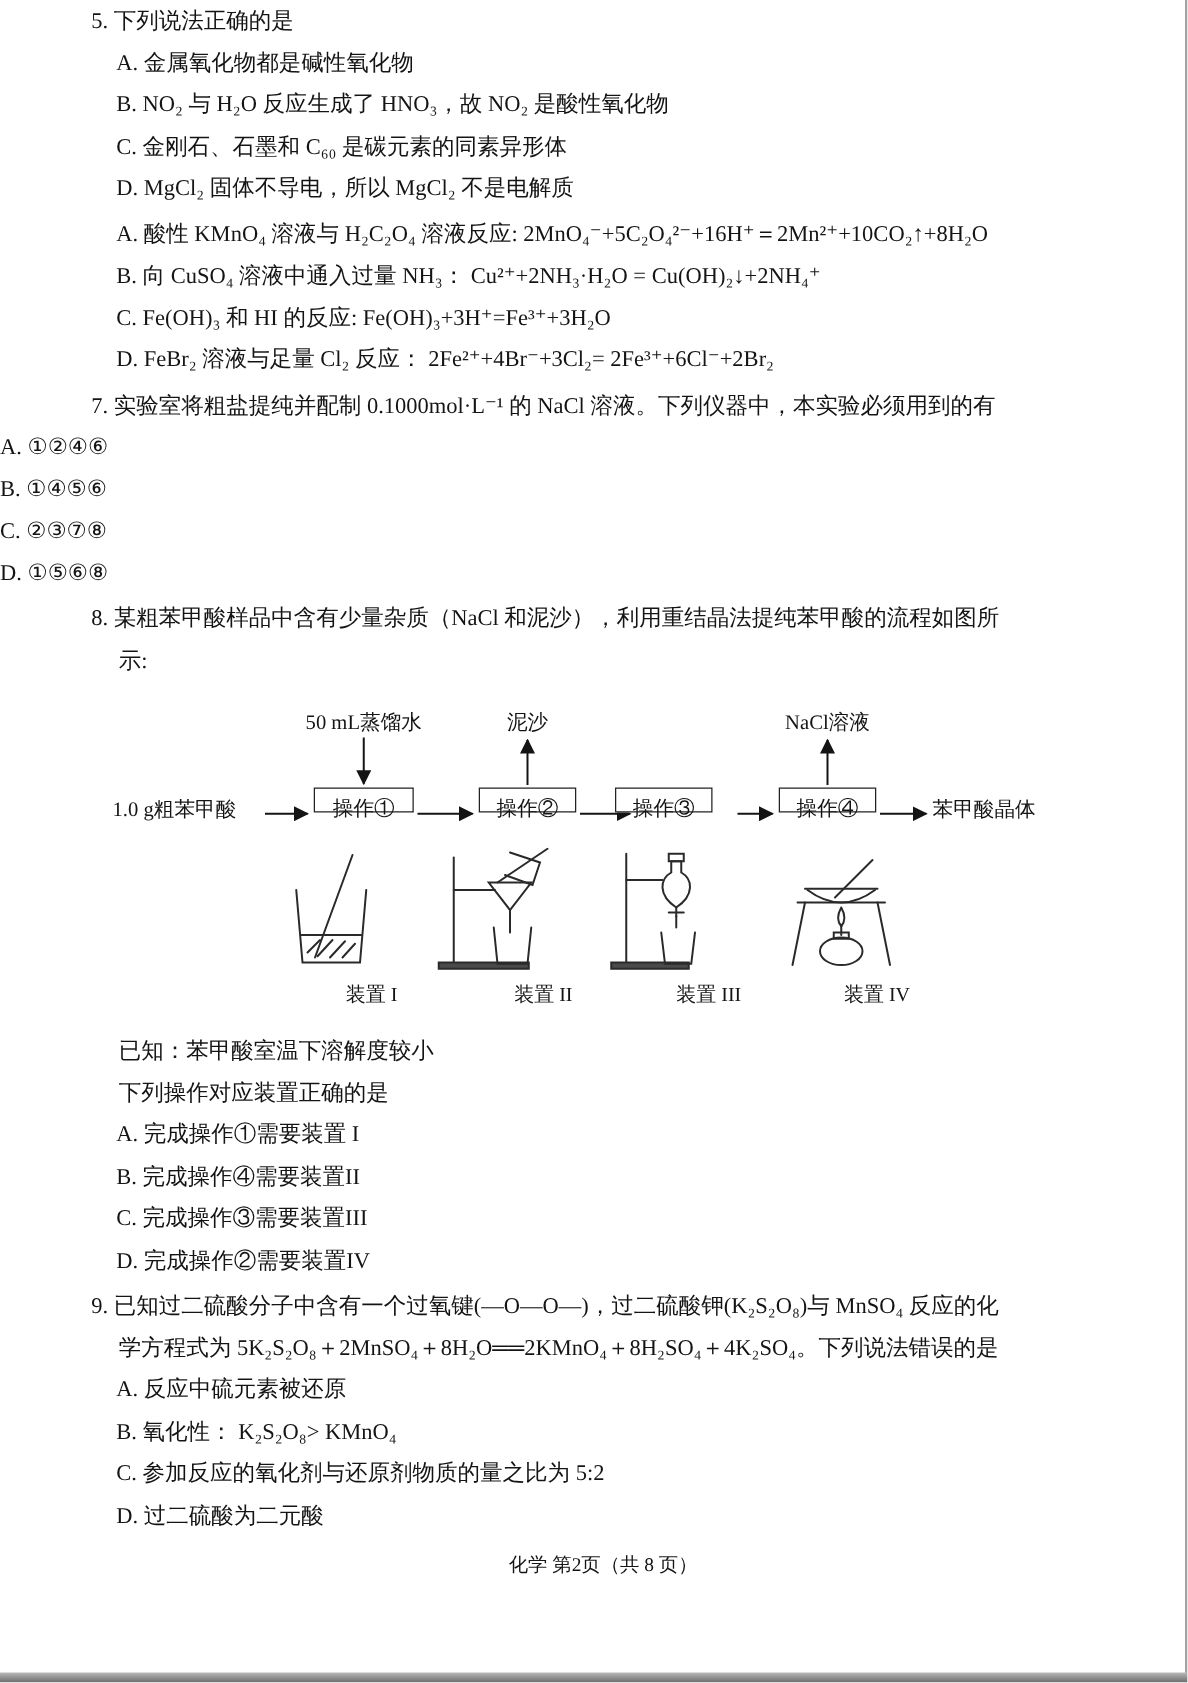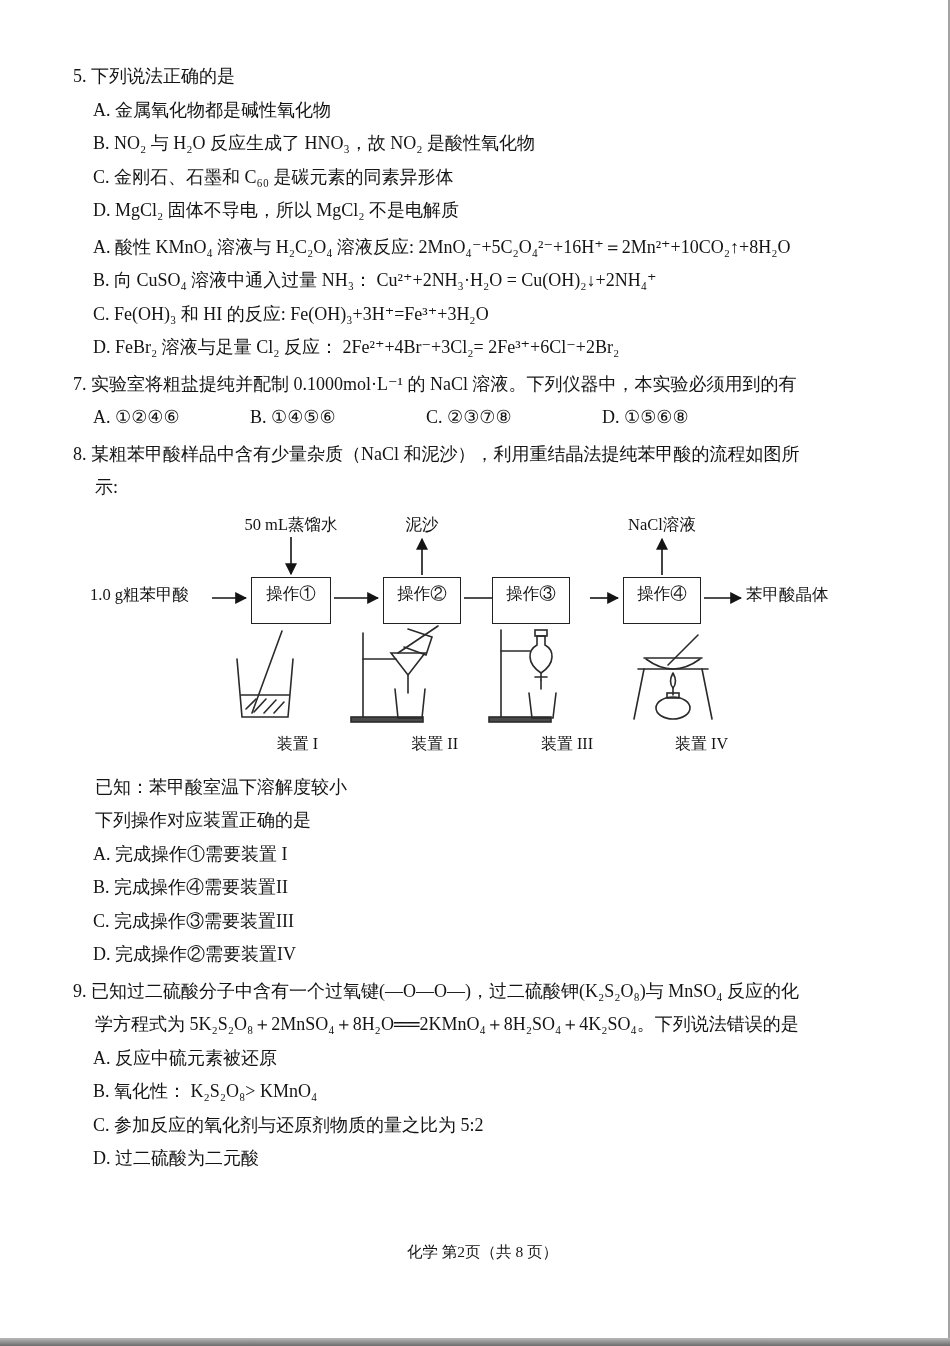--- a/index.html
+++ b/index.html
@@ -1,36 +1,36 @@
 <!DOCTYPE html>
 <html><head>
 <meta charset="utf-8">
 <style>
   html,body { margin:0; padding:0; background:#e8e8e8; }
   .page {
     position:relative; width:950px; height:1346px; margin:0 auto;
     background:#ffffff; overflow:hidden;
     font-family:"Liberation Serif","DejaVu Serif",serif; color:#141414;
   }
-  .content { padding-top:60px; font-size:18px; line-height:33.5px; }
+  .content { font-size:18px; line-height:33.5px; }
   section { margin-bottom:3px; }
   .stem1 { margin-left:73px; }
   .cont  { margin-left:95px; }
   .opt   { margin-left:93px; }
-  .optrow { margin-left:93px; display:flex; }
+  .optrow { display:flex;flex-direction:column; }
   .optrow span { display:inline-block; }
   .optrow .w1 { width:157px; } .optrow .w2 { width:176px; } .optrow .w3 { width:176px; }
 
   
-  .flow { position:relative; margin-left:88px; margin-top:8px; margin-bottom:6px;
+  .flow { position:relative; margin-left:88px; margin-top:21px; margin-bottom:6px;
           width:800px; height:252px; font-size:16.5px; line-height:20px; }
   .flow-arrows { position:absolute; left:0; top:0; }
   .flabel { position:absolute; top:2px; text-align:center; }
   .fside  { position:absolute; top:72px; }
-  .fbox   { position:absolute; top:64px; height:47px; box-sizing:border-box;
+  .fbox   { position:absolute; top:64px; height:20px; box-sizing:border-box;
             border:1.6px solid #222; text-align:center; line-height:31px; background:#fff; }
   .app    { position:absolute; top:112px; width:110px; height:105px;
             stroke:#2a2a2a; stroke-width:1.6; fill:none; stroke-linecap:round; }
   .dlabel { position:absolute; top:221px; width:110px; text-align:right; font-size:16px; }
 
   .footer { position:absolute; top:1242px; left:0; right:0; text-align:center; font-size:15.5px;padding-left:15px; }
   .scan-bottom { position:absolute; bottom:0; left:0; right:0; height:8px;
                  background:linear-gradient(#b9b9b9,#6c6c6c); }
   .scan-right  { position:absolute; top:0; bottom:0; right:0; width:2px; background:#a3a3a3; }
 </style>

